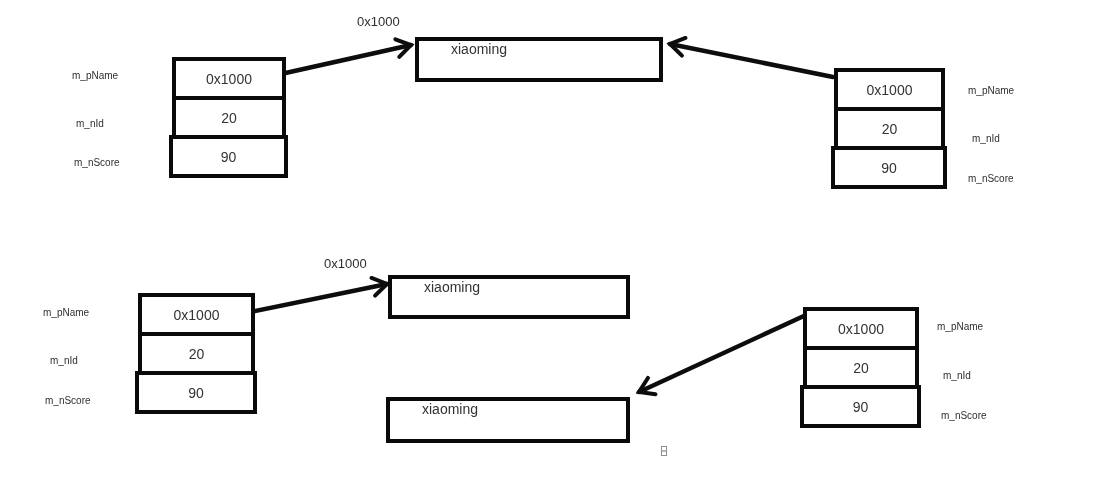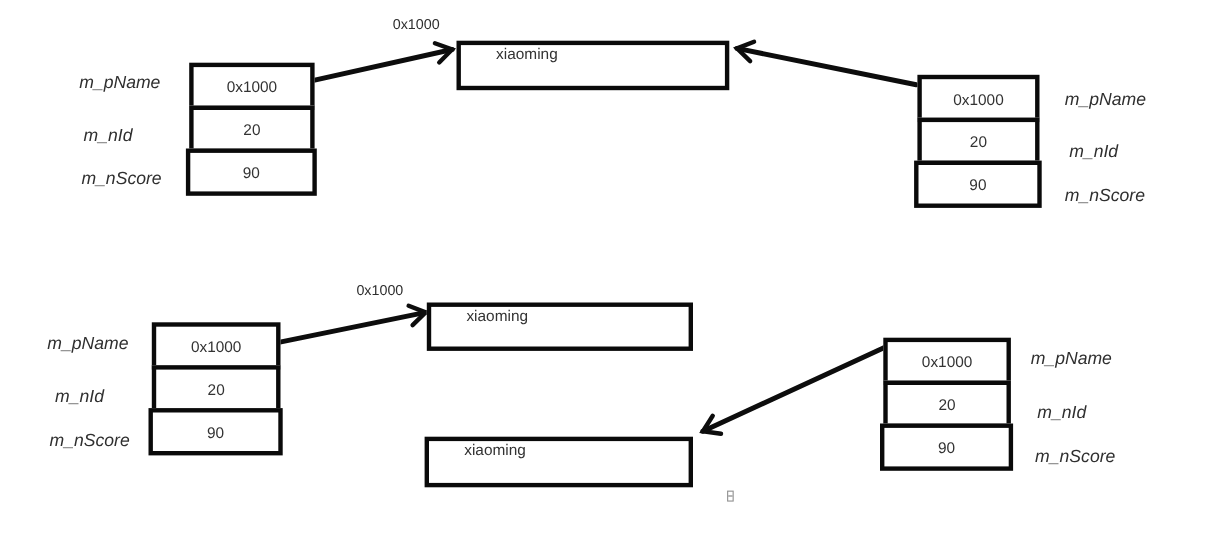--- a/index.html
+++ b/index.html
@@ -17,25 +17,24 @@
   }
   .arrow-layer {
     position: absolute;
     left: 0; top: 0;
     width: 1098px;
     height: 497px;
     pointer-events: none;
   }
   .field-label {
     position: absolute;
-    font-size: 16px;
+    font-size: 10px;
     color: #2f2f2f;
     white-space: nowrap;
     line-height: 16px;
-    font-style: italic;
   }
   .pointer-label {
     position: absolute;
     font-size: 13px;
     color: #2f2f2f;
     white-space: nowrap;
     line-height: 16px;
   }
   .struct {
     position: absolute;

